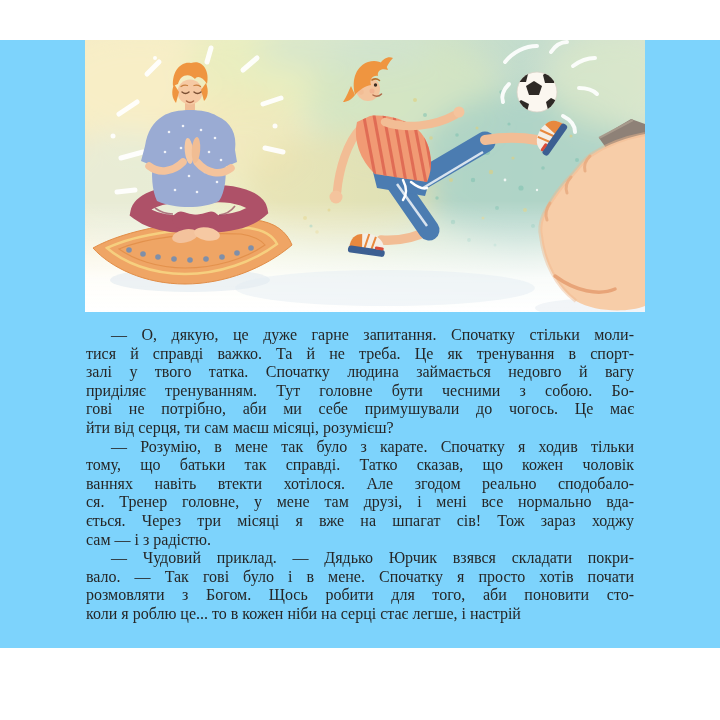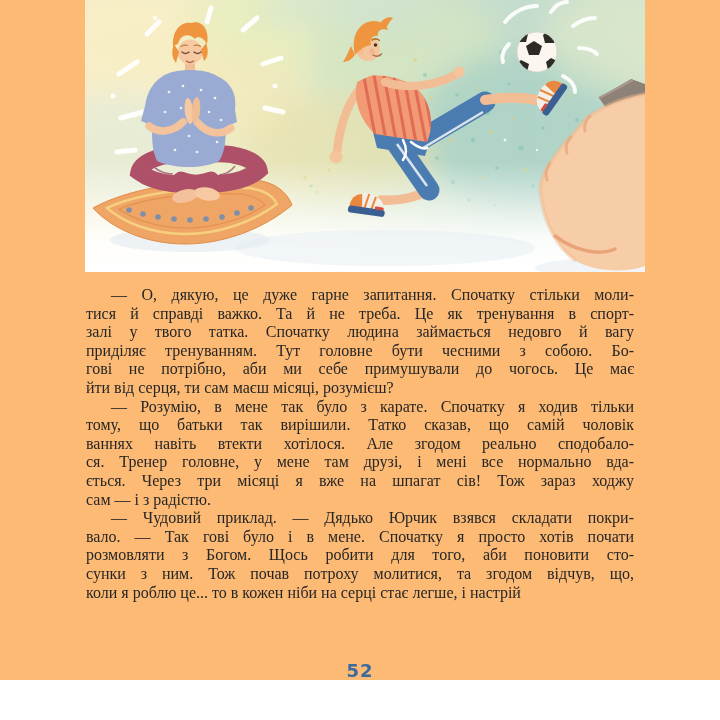--- a/index.html
+++ b/index.html
@@ -1,18 +1,19 @@
 <!DOCTYPE html>
 <html><head>
 <meta charset="utf-8">
 <style>
   html,body{margin:0;padding:0;background:#ffffff;}
   .page{
-    position:relative;width:720px;height:680px;background:#fdba74;overflow:hidden;
+    position:relative;width:720px;height:608px;background:#7dd3fc;overflow:hidden;
     font-family:"Liberation Serif",serif;
+    margin-top:40px;
   }
   .illustration{position:absolute;left:85px;top:0;width:560px;height:272px;}
   .illustration svg{display:block;width:100%;height:100%;}
   .text-block{
     position:absolute;left:86px;top:286px;width:548px;
     font-size:16px;line-height:18.6px;color:#262626;
   }
   .para{margin:0;}
   .line{text-align:justify;text-align-last:justify;white-space:normal;}
   .line.last{text-align-last:left;}
@@ -287,30 +288,29 @@
       <div class="para">
         <div class="line first">— О, дякую, це дуже гарне запитання. Спочатку стільки моли-</div>
         <div class="line">тися й справді важко. Та й не треба. Це як тренування в спорт-</div>
         <div class="line">залі у твого татка. Спочатку людина займається недовго й вагу</div>
         <div class="line">приділяє тренуванням. Тут головне бути чесними з собою. Бо-</div>
         <div class="line">гові не потрібно, аби ми себе примушували до чогось. Це має</div>
         <div class="line last">йти від серця, ти сам маєш місяці, розумієш?</div>
       </div>
       <div class="para">
         <div class="line first">— Розумію, в мене так було з карате. Спочатку я ходив тільки</div>
-        <div class="line">тому, що батьки так вирішили. Татко сказав, що самій чоловік</div>
+        <div class="line">тому, що батьки так справді. Татко сказав, що кожен чоловік</div>
         <div class="line">ваннях навіть втекти хотілося. Але згодом реально сподобало-</div>
         <div class="line">ся. Тренер головне, у мене там друзі, і мені все нормально вда-</div>
         <div class="line">ється. Через три місяці я вже на шпагат сів! Тож зараз ходжу</div>
         <div class="line last">сам — і з радістю.</div>
       </div>
       <div class="para">
         <div class="line first">— Чудовий приклад. — Дядько Юрчик взявся складати покри-</div>
         <div class="line">вало. — Так гові було і в мене. Спочатку я просто хотів почати</div>
         <div class="line">розмовляти з Богом. Щось робити для того, аби поновити сто-</div>
-        <div class="line">сунки з ним. Тож почав потроху молитися, та згодом відчув, що,</div>
         <div class="line last">коли я роблю це... то в кожен ніби на серці стає легше, і настрій</div>
       </div>
     </div>
 
   <div class="page-number">52</div>
 
 </div>
 
 </body></html>

